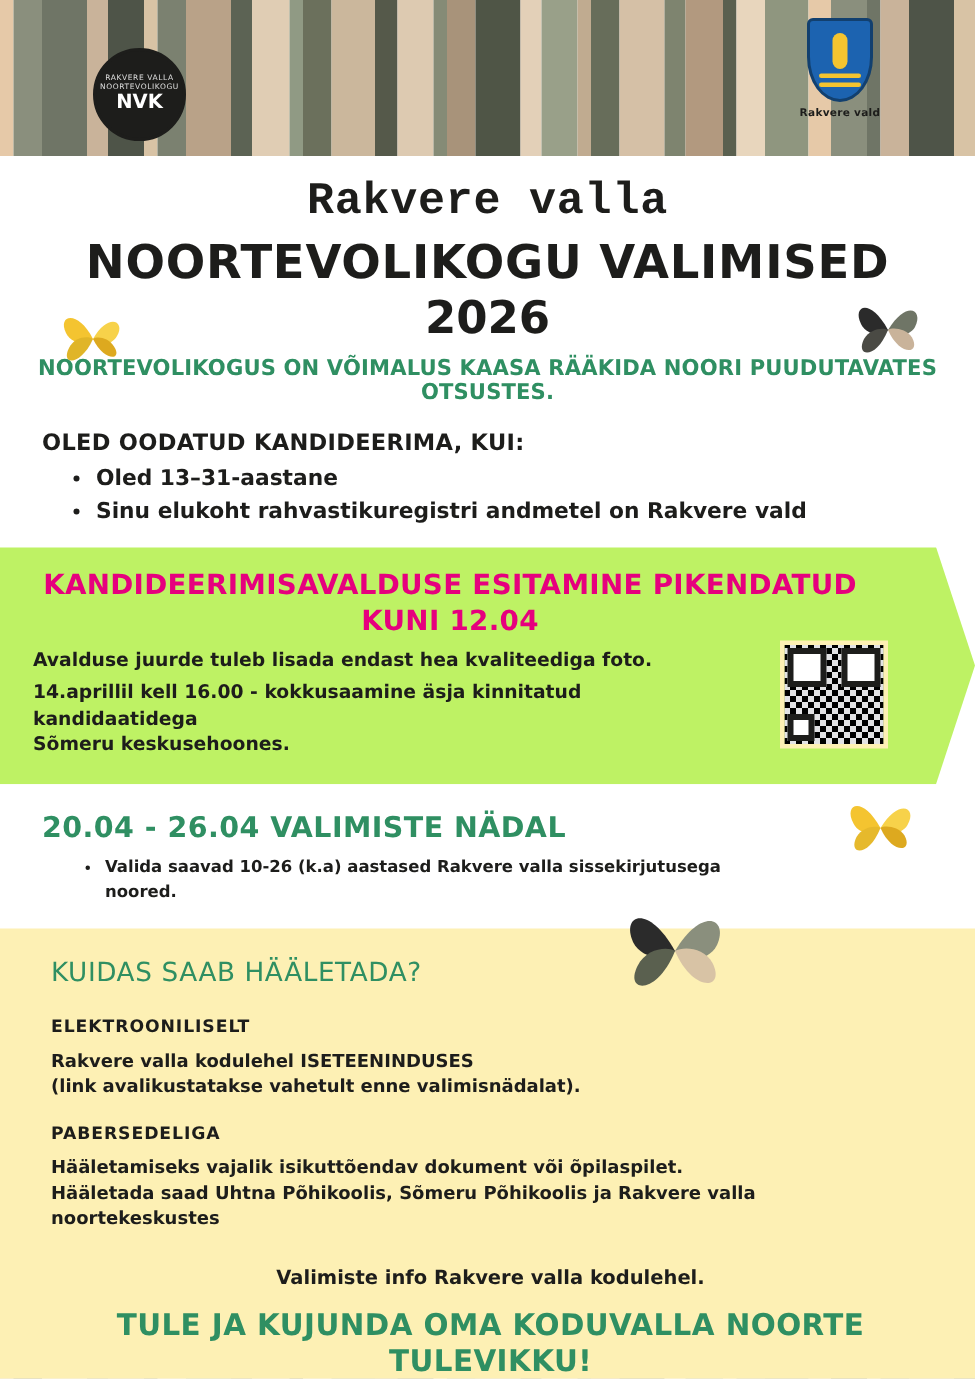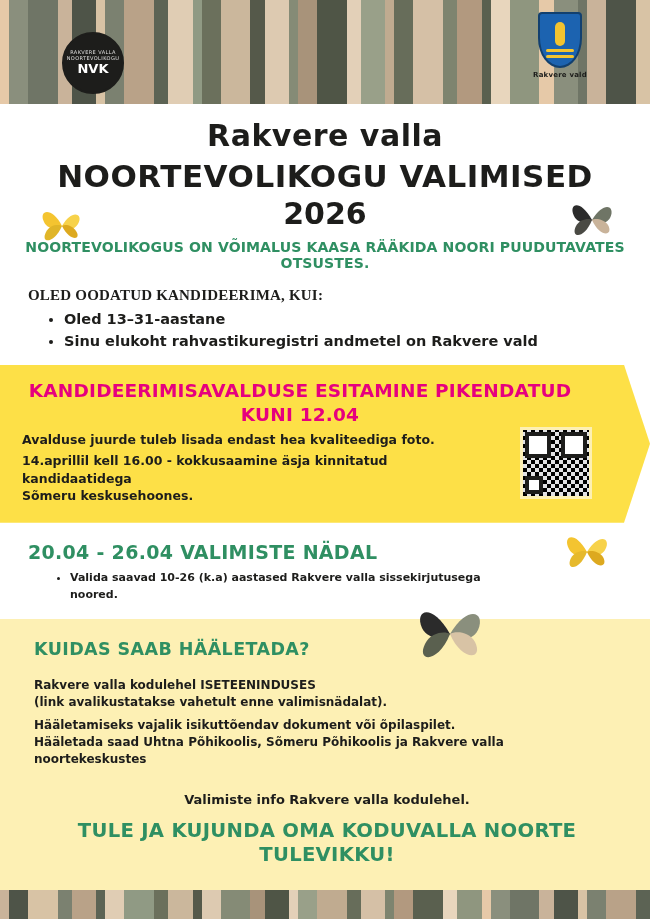--- a/index.html
+++ b/index.html
@@ -83,20 +83,21 @@
   }
 
   
   .title1 {
     text-align: center;
     font-size: 30px;
     font-weight: bold;
     color: #1d1d1b;
     letter-spacing: .5px;
     margin: 14px 0 4px;
+    font-family: Liberation Mono, monospace;
   }
   .title2 {
     text-align: center;
     font-size: 31px;
     font-weight: bold;
     color: #1d1d1b;
     letter-spacing: .5px;
     line-height: 1.25;
     margin: 0;
   }
@@ -117,37 +118,36 @@
     margin: 4px 0 16px;
   }
 
   
   .lead {
     margin: 0 0 4px 28px;
     font-weight: bold;
     font-size: 15px;
     color: #1d1d1b;
     letter-spacing: .2px;
-    font-family: Liberation Serif, serif;
   }
   ul.bullets {
     margin: 4px 0 12px 46px;
     padding: 0 0 0 18px;
     color: #1d1d1b;
   }
   ul.bullets li {
     font-size: 14.5px;
     font-weight: bold;
     line-height: 1.55;
   }
 
   
   .banner {
     position: relative;
-    background: #fde047;
+    background: #bef264;
     padding: 12px 56px 14px 22px;
     margin: 6px 0 0 0;
     clip-path: polygon(0 0, 96% 0, 100% 50%, 96% 100%, 0 100%);
     min-height: 120px;
   }
   .banner h3 {
     margin: 2px 0 4px;
     text-align: center;
     color: #e6007e;
     font-size: 18.5px;
@@ -219,21 +219,21 @@
     background: #fdf0b4;
     margin-top: 4px;
     padding: 18px 30px 18px 34px;
     position: relative;
     min-height: 250px;
   }
   .howto h3 {
     margin: 2px 0 18px 0;
     color: #2f8f62;
     font-size: 17.5px;
-    font-weight: bold;
+    font-weight: normal;
     letter-spacing: .4px;
   }
   .howto h4 {
     margin: 14px 0 8px 0;
     font-size: 11.5px;
     font-weight: bold;
     color: #1d1d1b;
     letter-spacing: .6px;
   }
   .howto p {
@@ -420,25 +420,27 @@
   <div class="week">
     <h3>20.04 - 26.04 VALIMISTE NÄDAL</h3>
     <ul>
       <li>Valida saavad 10-26 (k.a) aastased Rakvere valla sissekirjutusega noored.</li>
     </ul>
   </div>
 
   <div class="howto">
     <h3>KUIDAS SAAB HÄÄLETADA?</h3>
 
+    <h4>ELEKTROONILISELT</h4>
     <p>
       <span>Rakvere valla kodulehel ISETEENINDUSES</span><br>
       <span>(link avalikustatakse vahetult enne valimisnädalat).</span>
     </p>
 
+    <h4>PABERSEDELIGA</h4>
     <p>
       <span>Hääletamiseks vajalik isikuttõendav dokument või õpilaspilet.</span><br>
       <span>Hääletada saad Uhtna Põhikoolis, Sõmeru Põhikoolis ja Rakvere valla noortekeskustes</span>
     </p>
 
     <p class="center">Valimiste info Rakvere valla kodulehel.</p>
     <div class="slogan">TULE JA KUJUNDA OMA KODUVALLA NOORTE TULEVIKKU!</div>
   </div>
 
 </div>

